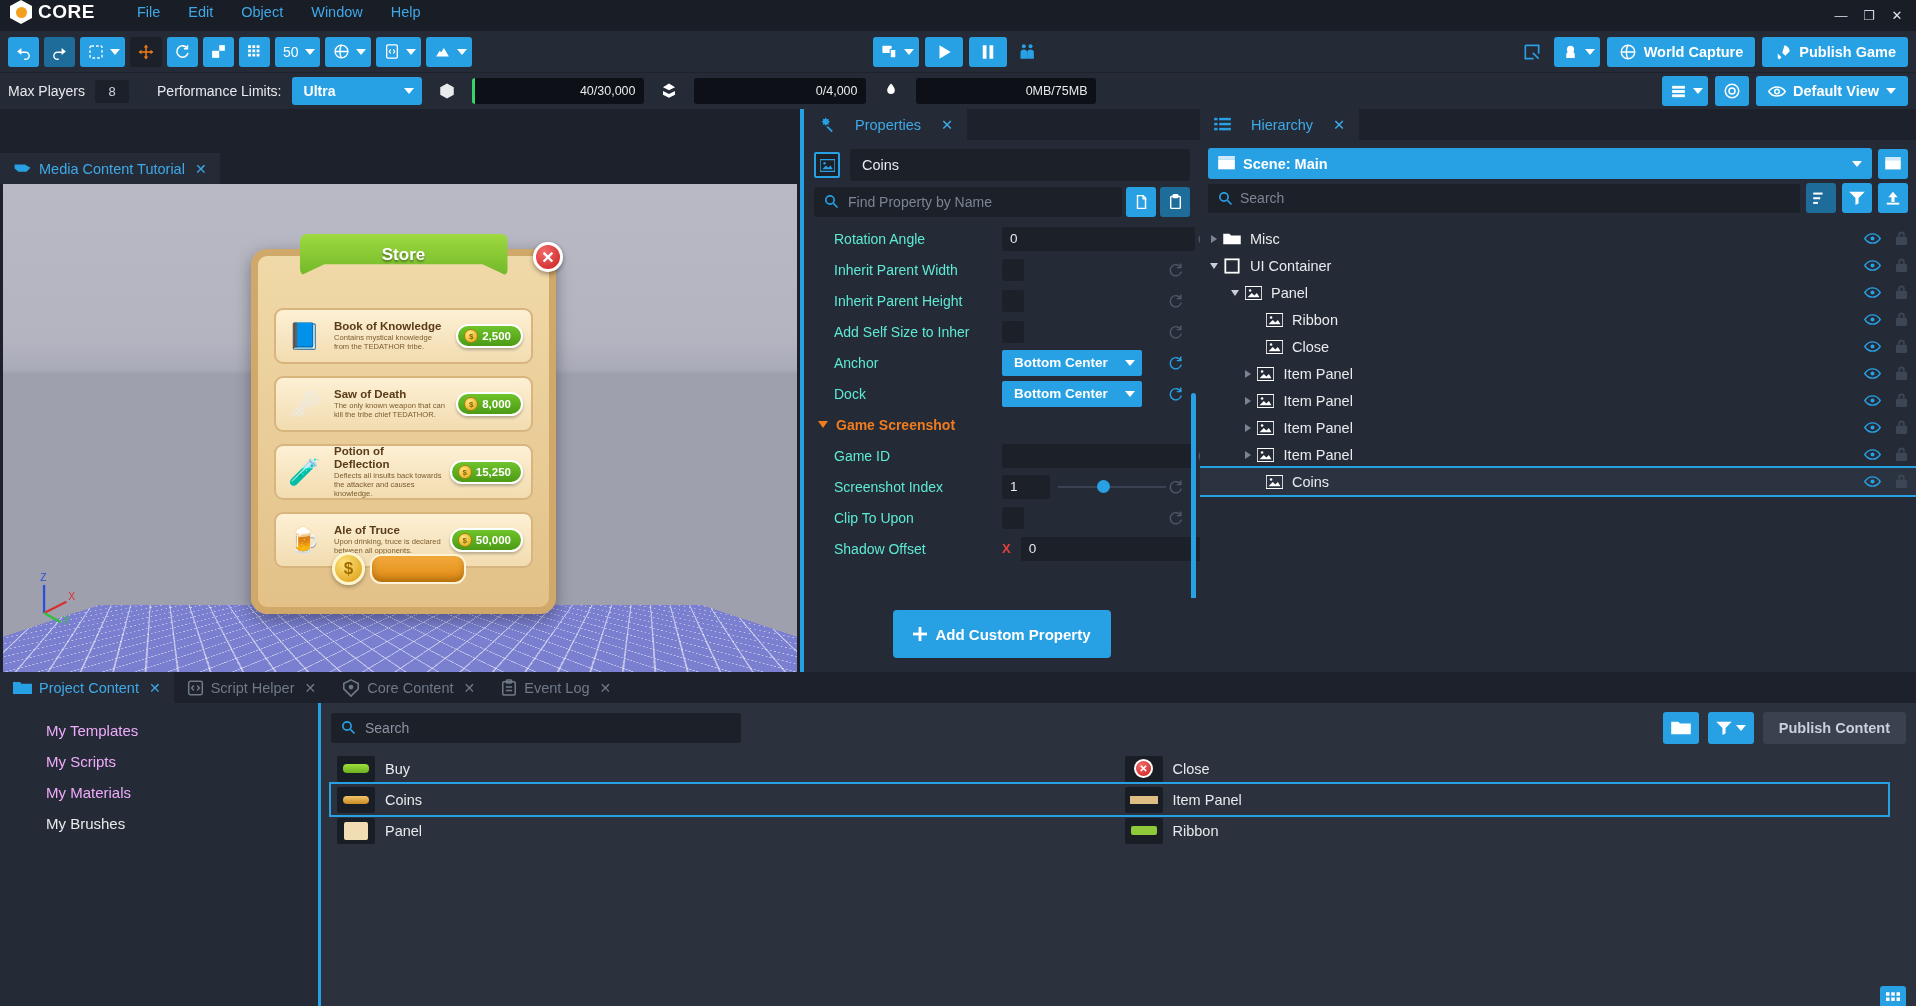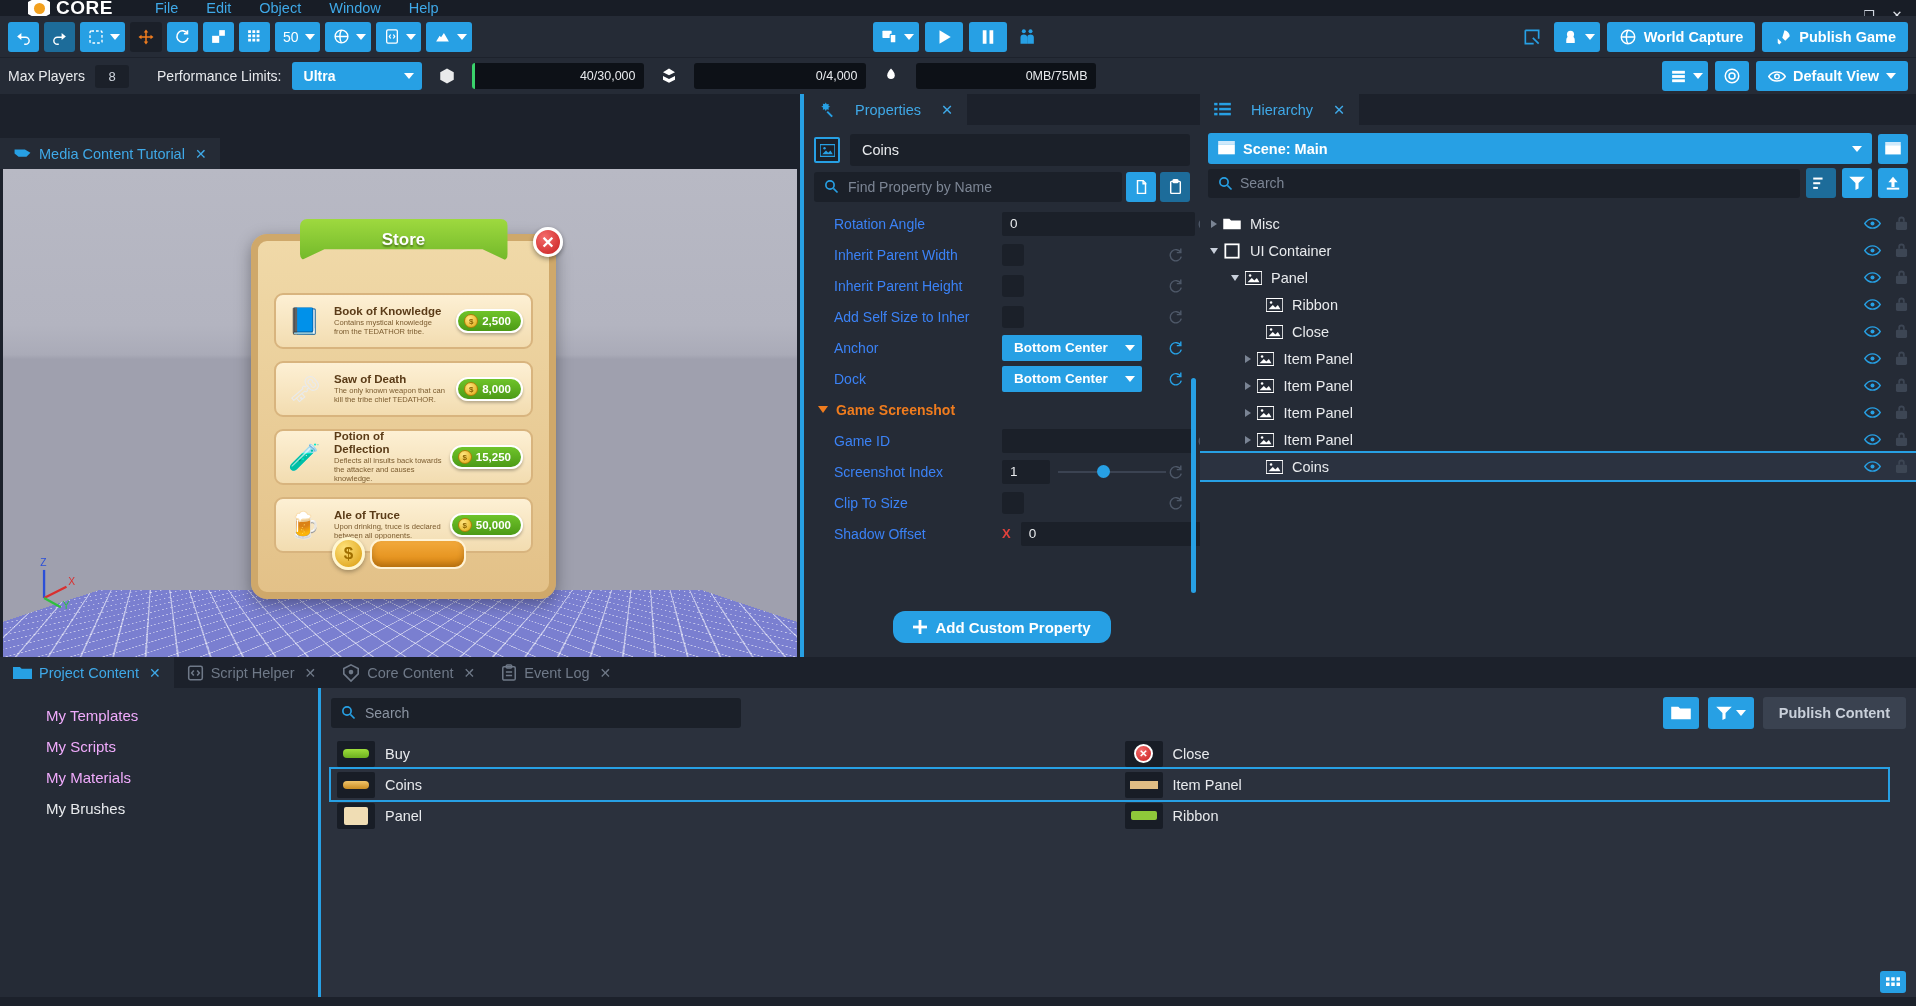--- a/index.html
+++ b/index.html
@@ -5,22 +5,22 @@
   * { box-sizing: border-box; margin: 0; padding: 0; }
   html, body {
     width: 1916px; height: 1006px;
     background: #1c212b;
     font-family: "Liberation Sans", sans-serif;
     overflow: hidden;
     color: #e8eaed;
   }
   
   .menubar {
-    height: 16px; background: #181d26;
-    display: flex; align-items: center; padding-left: 28px;
+    height: 31px; background: #181d26;
+    display: flex; align-items: flex-start; padding-left: 10px;
     position: relative;
   }
   .logo { display:flex; align-items:center; gap:6px; margin-right: 28px; }
   .logo-mark {
     width: 22px; height: 24px; position: relative;
     background: #fff;
     clip-path: polygon(50% 0%, 100% 25%, 100% 75%, 50% 100%, 0% 75%, 0% 25%);
     display:flex; align-items:center; justify-content:center;
   }
   .logo-mark::after {
@@ -179,21 +179,21 @@
   .findinput {
     width:100%; background:#1b2029; border:none; border-radius:3px; height:30px;
     color:#e8eaed; font-size:14px; padding: 0 10px 0 34px; font-family:inherit;
   }
   .findinput::placeholder { color:#7c8594; }
   .srch-ico { position:absolute; left:10px; top:7px; color:#27a0e4; }
   .sqbtn { width:30px;height:30px;border-radius:3px; background:#27a0e4; display:flex;align-items:center;justify-content:center; flex:none;}
   .sqbtn.d { background:#1d6c9a; }
   .proplist { flex:1; overflow:hidden; position:relative; padding-right:14px; }
   .prow { display:flex; align-items:center; height:31px; padding-left:30px; position:relative; }
-  .plabel { width:168px; font-size:14px; color:#3b82f6; flex:none;
+  .plabel { width:168px; font-size:14px; color:#5eead4; flex:none;
     white-space:nowrap; overflow:hidden; text-overflow:clip; }
   .pval { flex:1; display:flex; align-items:center; gap:8px; }
   .txtfield { background:#1b2029; border:none; border-radius:2px; height:24px; flex:1;
     color:#e8eaed; font-size:13.5px; padding: 0 8px; font-family:inherit; }
   .cbox { width:22px;height:22px; background:#1b2029; border-radius:3px; flex:none; }
   .ddown {
     background:#27a0e4; border-radius:2px; height:26px; color:#fff; font-weight:bold; font-size:13.5px;
     display:flex; align-items:center; justify-content:space-between; gap:10px; padding: 0 7px 0 12px; width:140px;
   }
   .reset { width:20px;height:20px; color:#4a5costa; display:flex;align-items:center;justify-content:center; flex:none; }
@@ -204,21 +204,21 @@
   .tri { width:0;height:0;border-top:5px solid transparent;border-bottom:5px solid transparent;border-left:7px solid #f07c1e; }
   .tri.down { border-left:5px solid transparent;border-right:5px solid transparent;border-top:7px solid #f07c1e;border-bottom:none; }
   .axislbl { color:#e0413c; font-size:13px; font-weight:bold; margin-right:2px; }
   .slider { flex:1; height:24px; position:relative; display:flex; align-items:center; }
   .slider::before { content:""; position:absolute; left:0; right:0; height:2px; background:#3b4352; }
   .sknob { width:13px;height:13px;border-radius:50%; background:#27a0e4; position:absolute; left:36%; }
   .pscroll { position:absolute; right:4px; top:170px; width:5px; height:215px; background:#27a0e4; border-radius:3px; }
   .addprop-wrap { padding: 12px 0 14px 0; display:flex; justify-content:center; background:#252b36; }
   .addprop {
     background:#27a0e4; color:#fff; font-weight:bold; font-size:15px; border:none;
-    border-radius:12px; height:32px; padding: 0 20px; display:flex; align-items:center; gap:8px;
+    border-radius:4px; height:48px; padding: 0 20px; display:flex; align-items:center; gap:8px;
     font-family:inherit; cursor:pointer;
   }
 
   
   .hiercol { flex:1; display:flex; flex-direction:column; background:#1c212b; }
   .hierbody { flex:1; background:#252b36; display:flex; flex-direction:column; min-height:0; }
   .scenerow { display:flex; gap:6px; padding: 8px 8px 4px 8px; align-items:center; }
   .scenesel {
     flex:1; background:#27a0e4; border-radius:3px; height:31px; color:#fff; font-weight:bold; font-size:14.5px;
     display:flex; align-items:center; justify-content:space-between; padding: 0 10px 0 10px; gap:8px;
@@ -717,21 +717,21 @@
           </div>
           <div class="reset">
             <svg width="16" height="16" viewBox="0 0 20 20" fill="none" stroke-width="1.8">
                 <path d="M16 7a7 7 0 10.6 5"></path>
                 <path d="M16 2v5h-5"></path>
               </svg>
           </div>
         </div>
 
         <div class="prow">
-          <div class="plabel">Clip To Size</div>
+          <div class="plabel">Clip To Upon</div>
           <div class="pval">
             <div class="cbox"></div>
           </div>
           <div class="reset">
             <svg width="16" height="16" viewBox="0 0 20 20" fill="none" stroke-width="1.8">
                 <path d="M16 7a7 7 0 10.6 5"></path>
                 <path d="M16 2v5h-5"></path>
               </svg>
           </div>
         </div>

